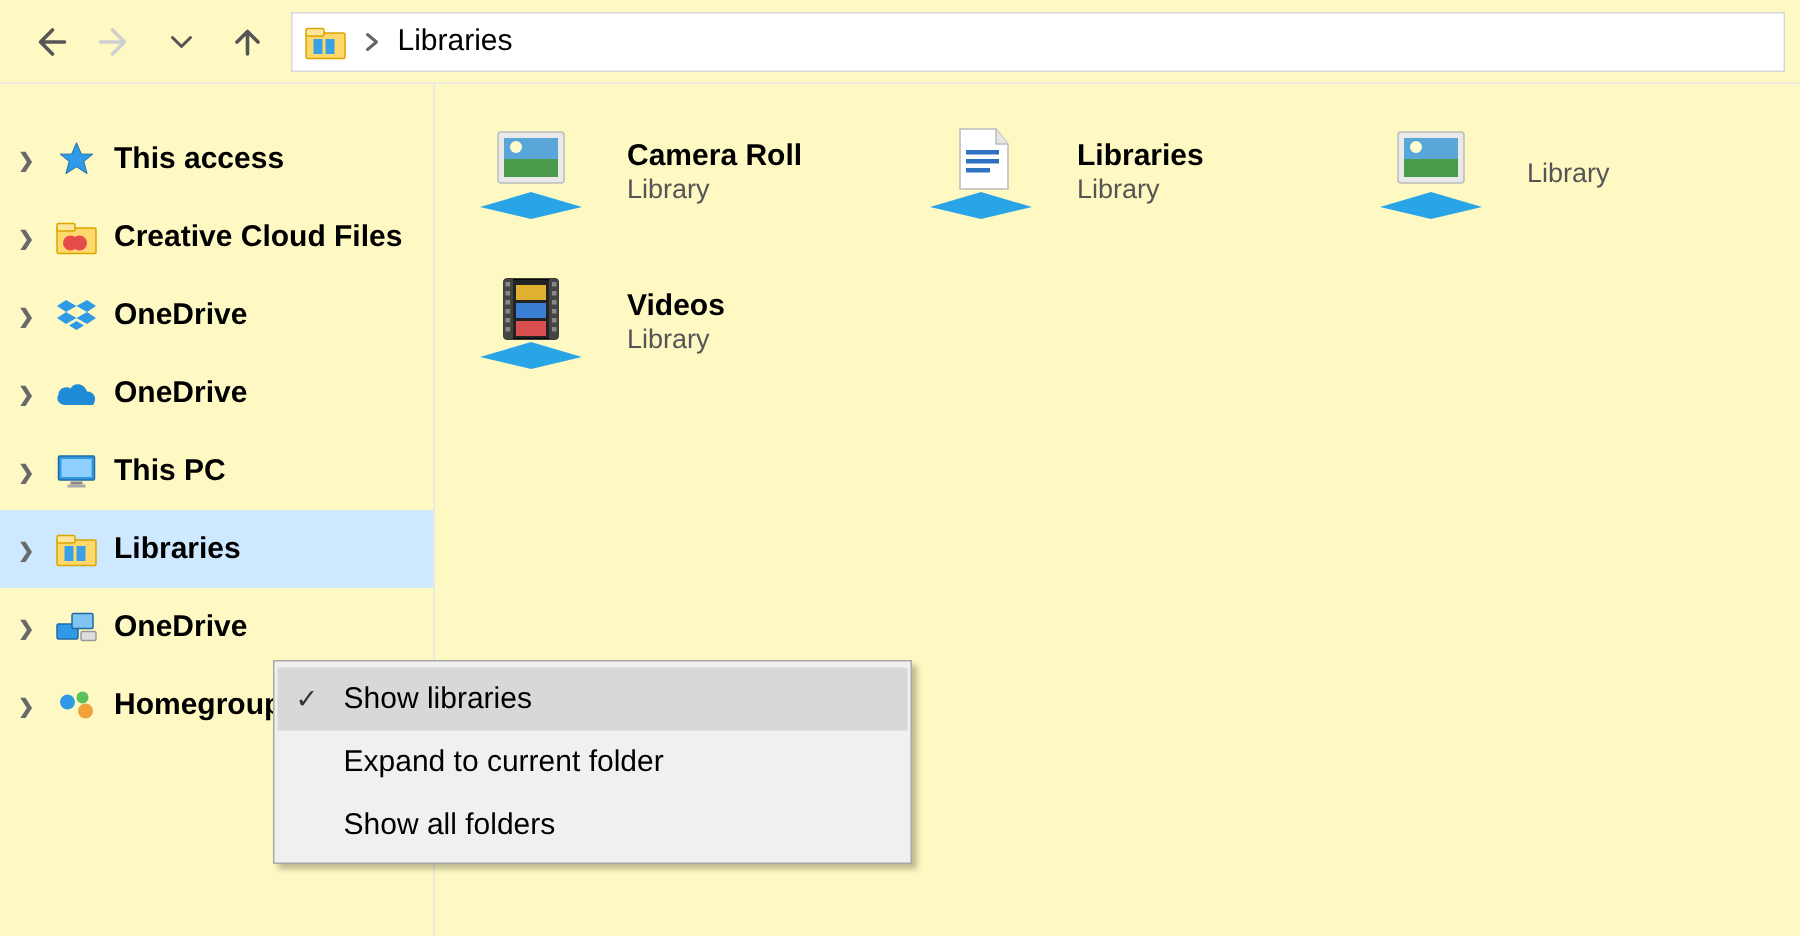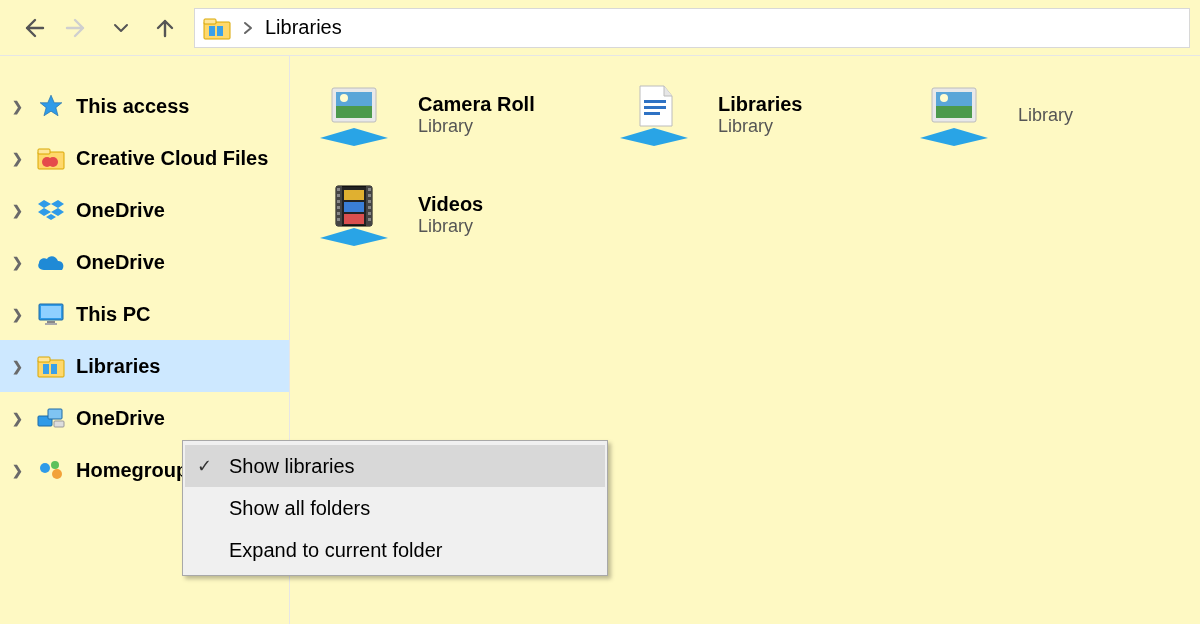--- a/index.html
+++ b/index.html
@@ -383,20 +383,20 @@
 
     </div>
   </div>
 
   <div class="ctx-menu">
     <div class="ctx-item hover">
       <span class="check">✓</span>
       <span>Show libraries</span>
     </div>
     <div class="ctx-item">
+      <span>Expand to current folder</span>
+    </div>
+    <div class="ctx-item">
       <span>Show all folders</span>
     </div>
-    <div class="ctx-item">
-      <span>Expand to current folder</span>
-    </div>
   </div>
 
 </div>
 
 </body></html>

